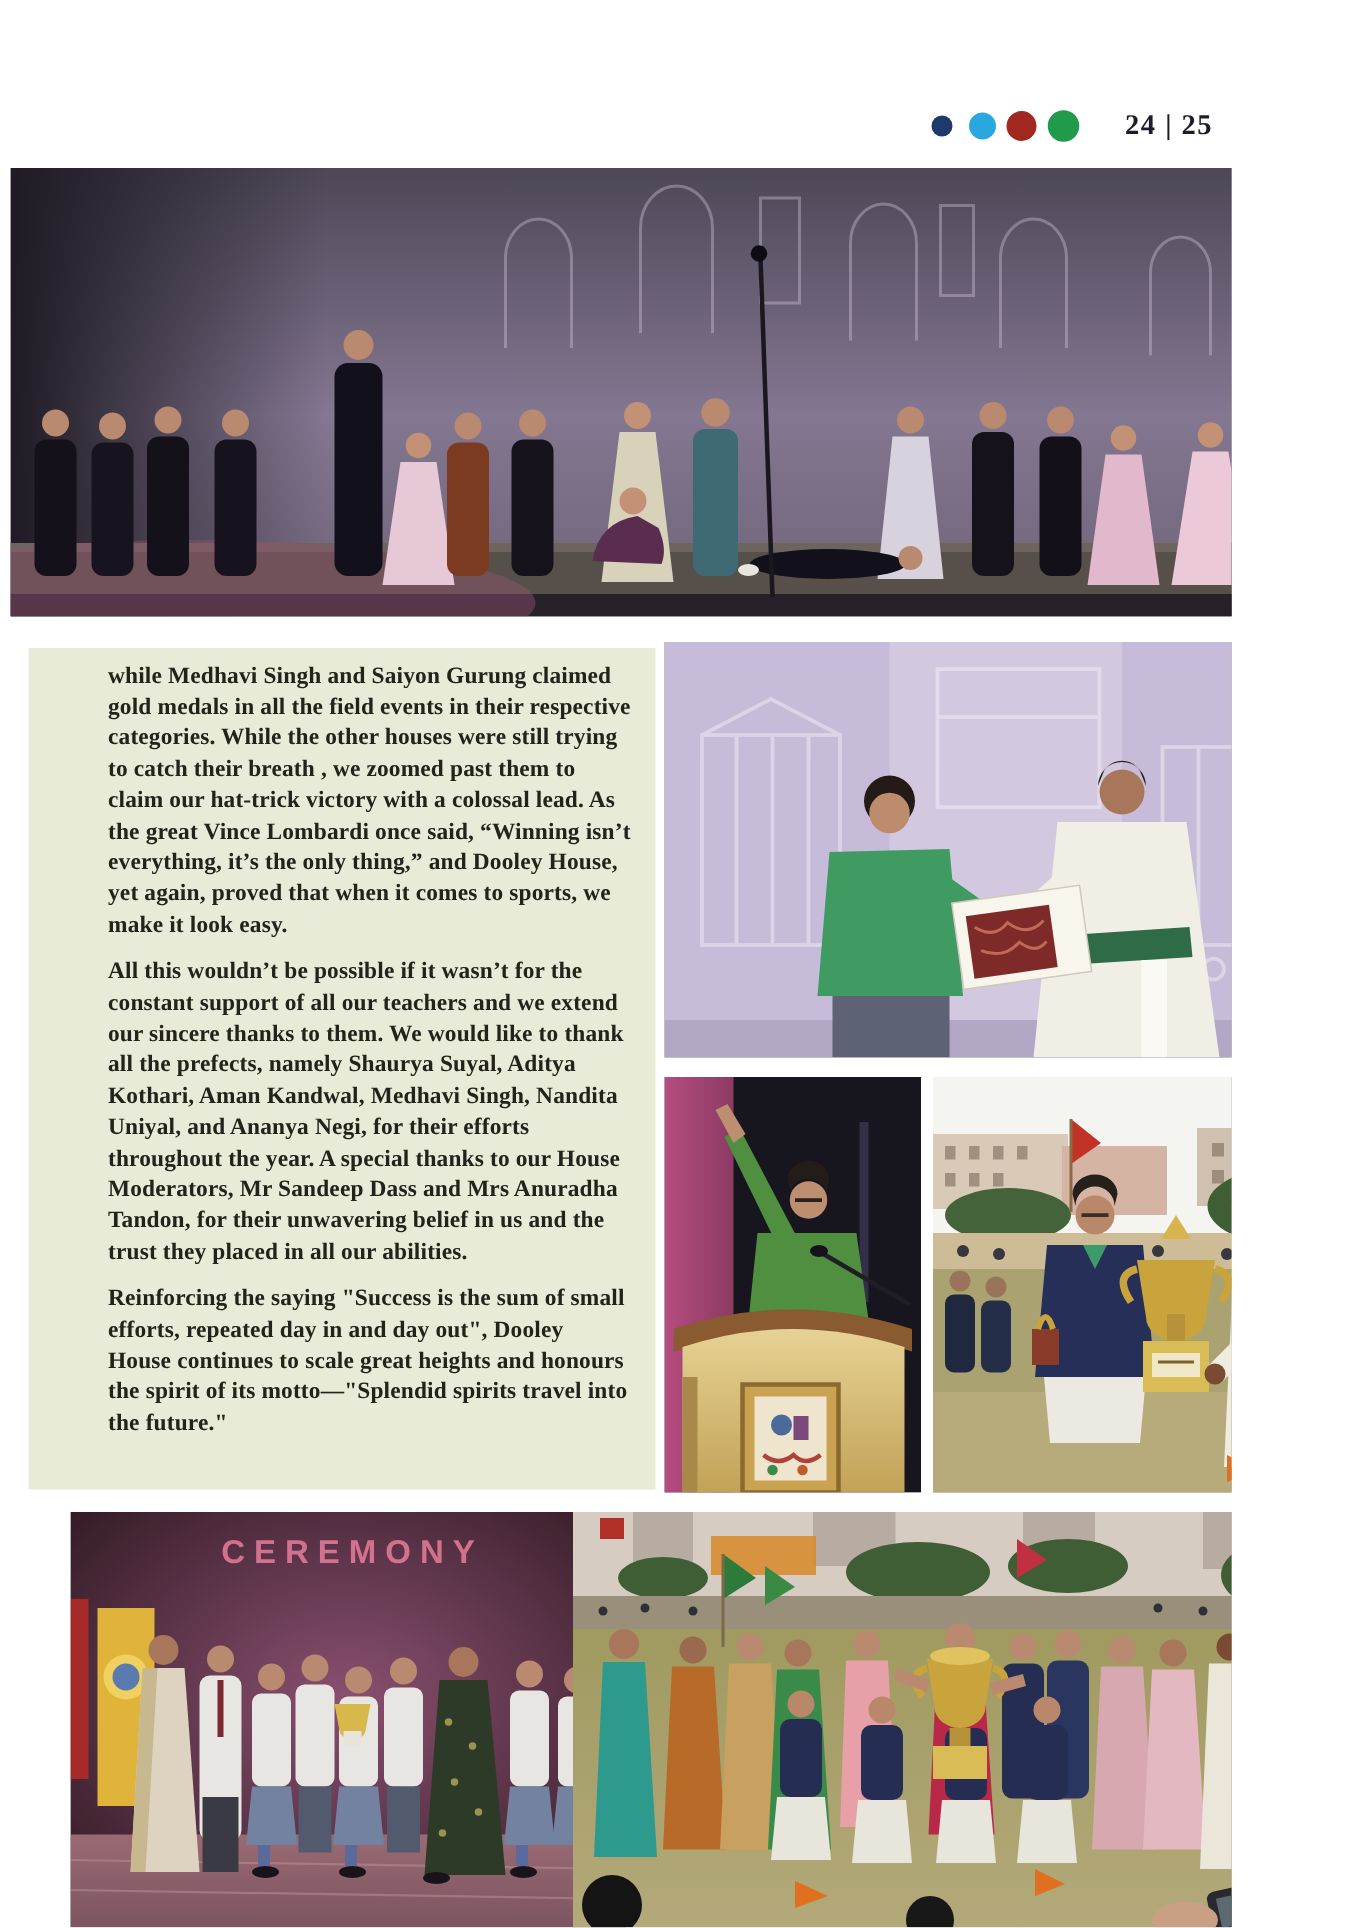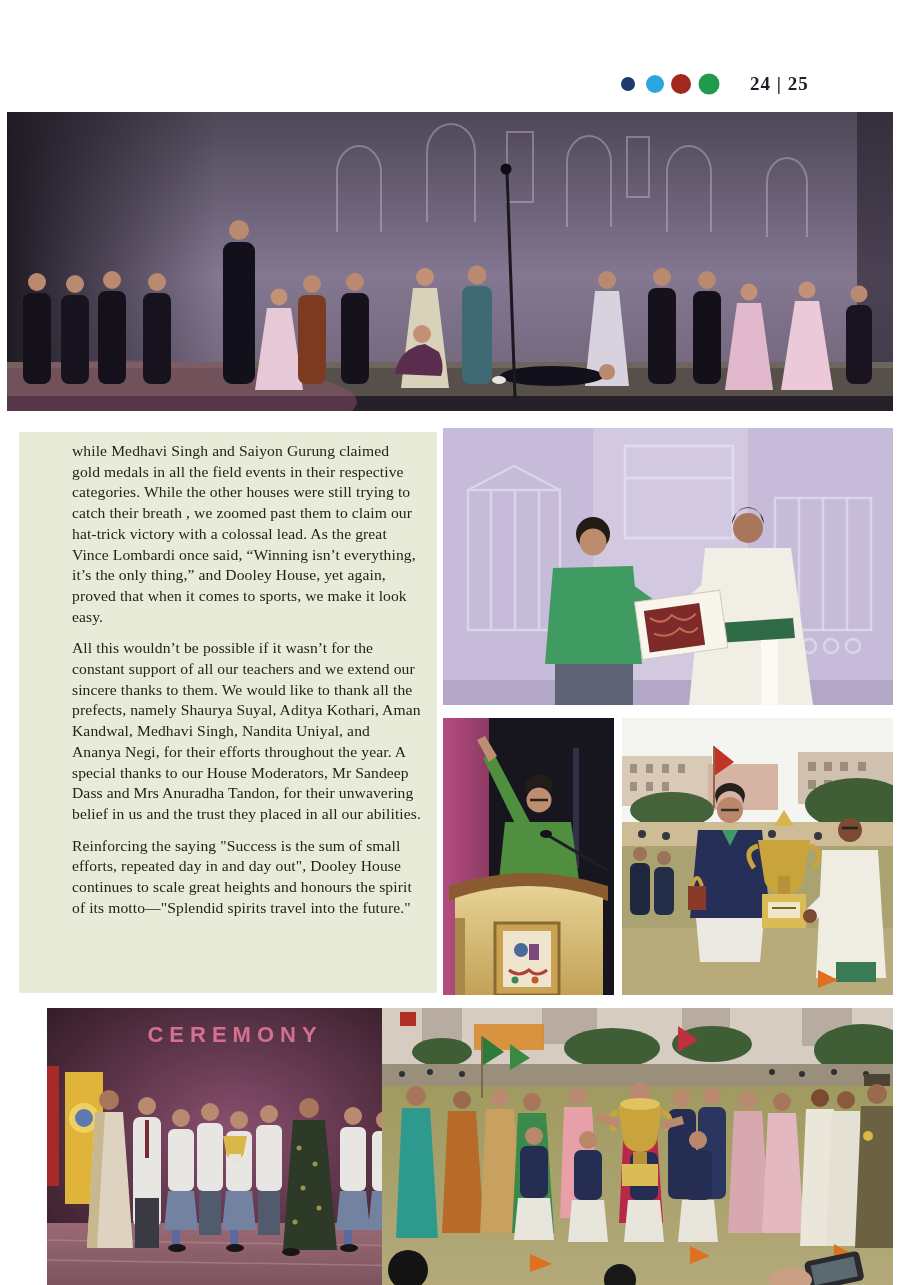--- a/index.html
+++ b/index.html
@@ -1,34 +1,34 @@
 <!DOCTYPE html>
 <html><head>
 <meta charset="utf-8">
 <style>
   html,body{margin:0;padding:0;background:#ffffff;}
-  .page{position:relative;width:900px;height:1285px;background:#ffffff;overflow:hidden;
+  .page{position:relative;width:821px;height:1285px;background:#ffffff;overflow:hidden;
         font-family:"Liberation Serif",serif;}
   
   .pagination{position:absolute;top:72px;left:620px;display:flex;align-items:center;}
   .page-num{margin-left:28px;font-size:19px;font-weight:600;color:#1c1c2a;letter-spacing:1px;}
   
   .photo{position:absolute;overflow:hidden;background:#888;}
   .photo svg{display:block;width:100%;height:100%;}
   #photo-stage{left:7px;top:112px;width:886px;height:299px;}
   #photo-award{left:443px;top:428px;width:450px;height:277px;}
   #photo-podium{left:443px;top:718px;width:171px;height:277px;}
   #photo-trophy{left:622px;top:718px;width:271px;height:277px;}
   #photo-ceremony{left:7px;top:1008px;width:370px;height:277px;margin-left:40px;}
   #photo-field{left:382px;top:1008px;width:511px;height:277px;}
   
   .article{position:absolute;left:19px;top:432px;width:418px;height:561px;
            background:#e8ebd7;box-sizing:border-box;padding:9px 16px 12px 53px;}
   .article p{margin:0 0 11px 0;font-size:15.6px;line-height:20.7px;color:#23231b;
-             letter-spacing:0.1px;}
+             letter-spacing:0.1px;font-weight:bold;}
 </style>
 </head>
 <body>
 
 <div class="page">
 
   <div class="pagination">
     <svg width="102" height="24" viewBox="0 0 102 24">
       <circle cx="8" cy="12" r="7" fill="#1d3a6b"></circle>
       <circle cx="35" cy="12" r="9" fill="#2ba7e0"></circle>

